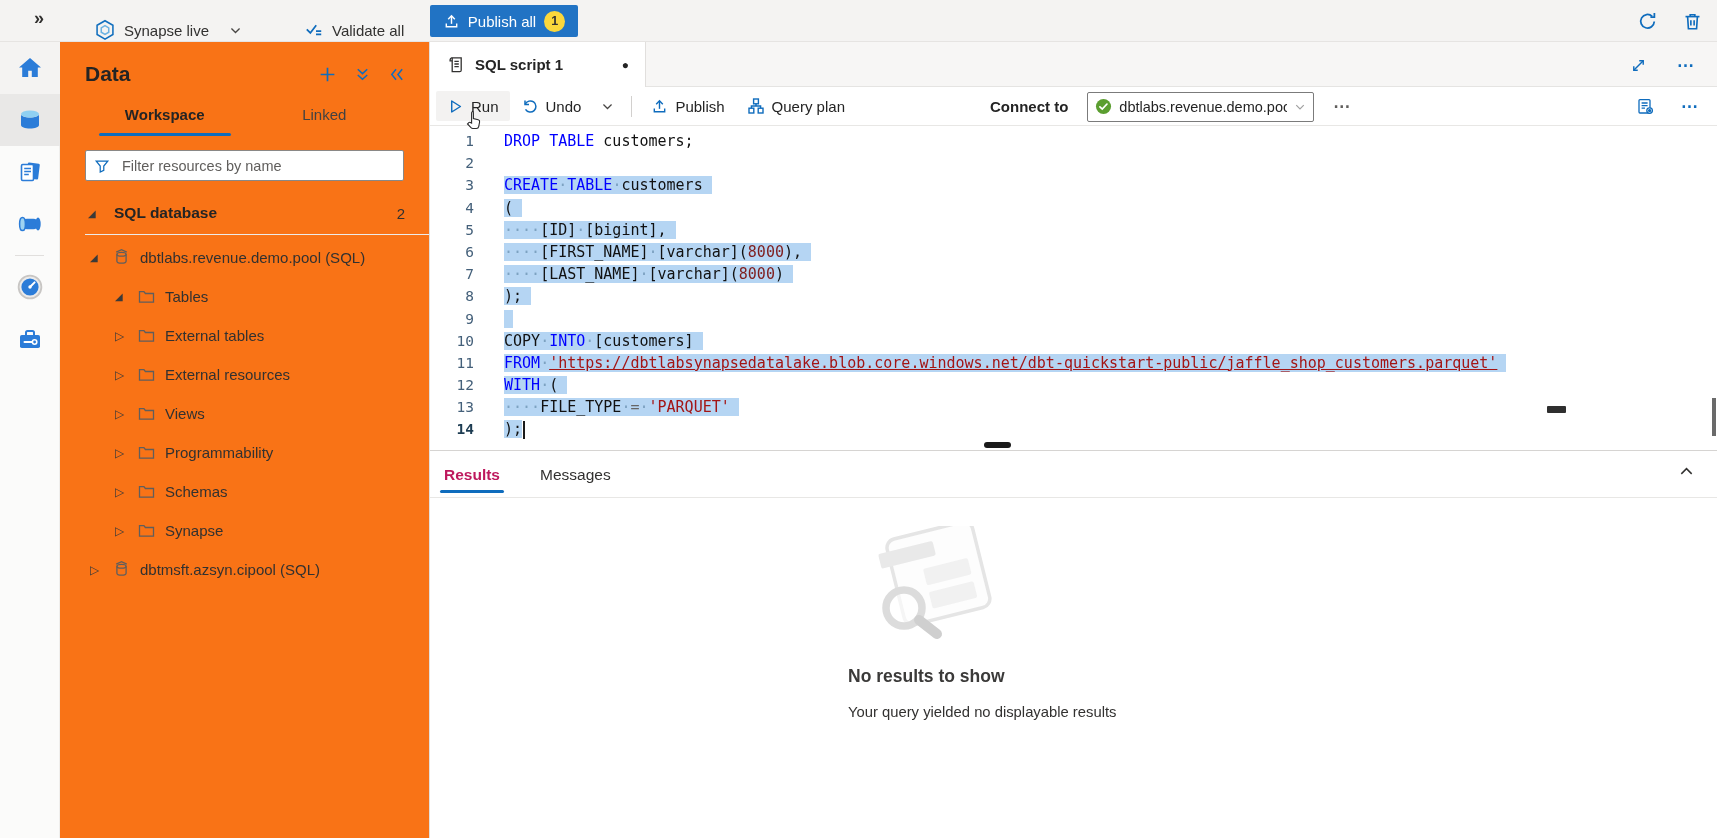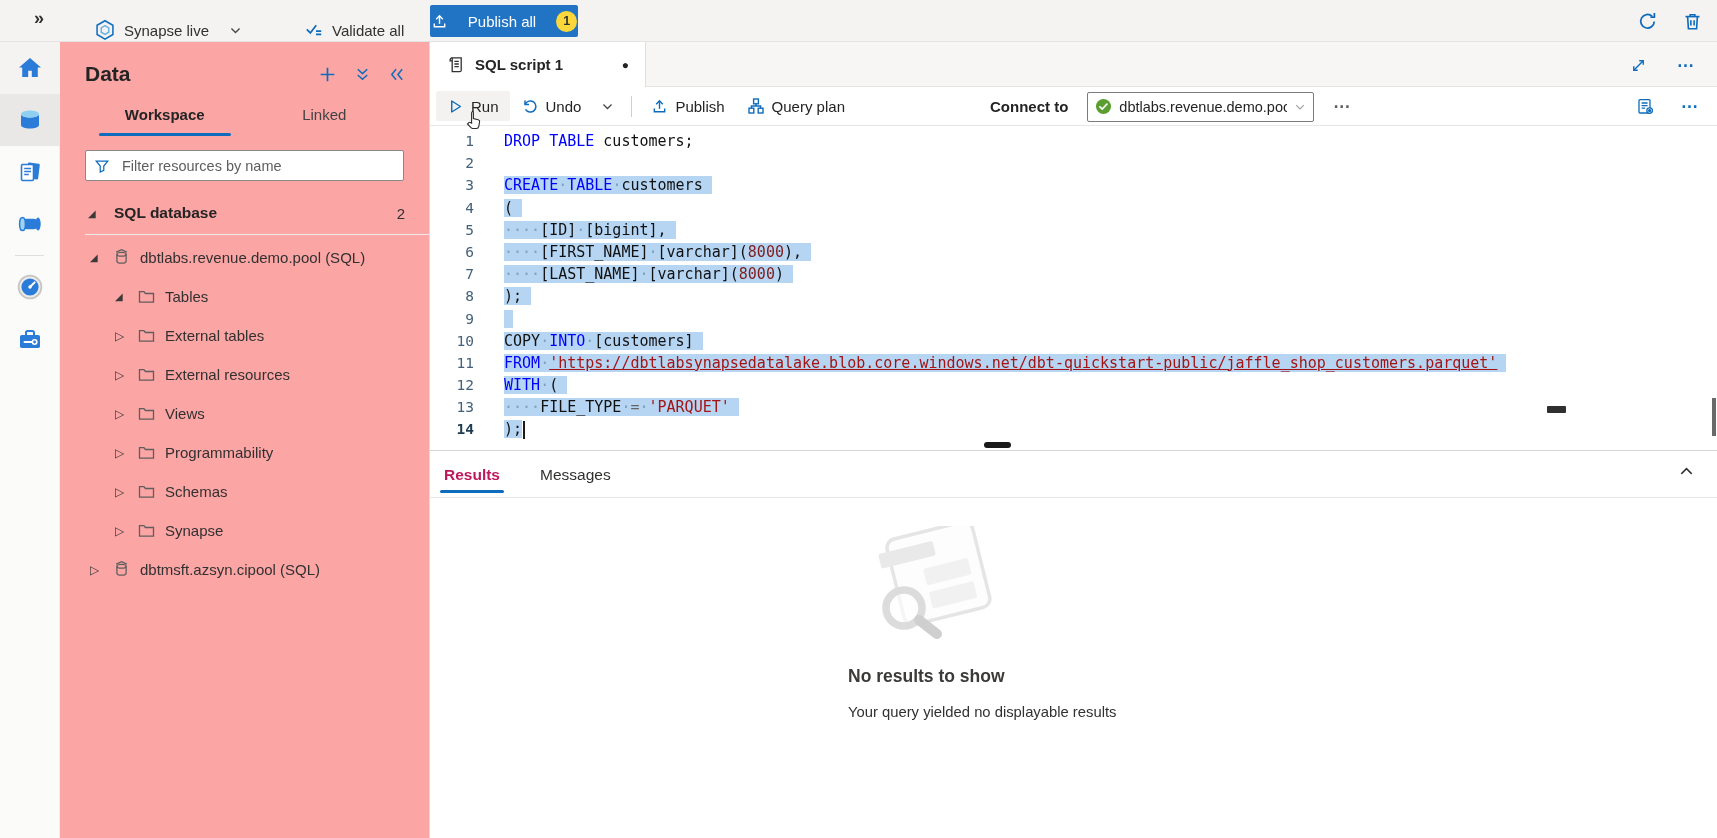--- a/index.html
+++ b/index.html
@@ -5,33 +5,33 @@
   *{margin:0;padding:0;box-sizing:border-box}
   body{font-family:"Liberation Sans",sans-serif;background:#fff}
   .app{position:relative;width:1717px;height:838px;background:#fff;overflow:hidden;color:#242424;font-size:15px}
 
   
   .topbar{position:absolute;left:0;top:0;width:100%;height:42px;background:#f4f3f2;border-bottom:1px solid #e6e4e2}
   .dblchev{position:absolute;left:34px;top:8px;font-size:18px;font-weight:700;color:#323130;cursor:pointer}
   .tb-group{position:absolute;top:0;height:60px;display:flex;align-items:center;gap:8px;color:#323130}
   .tb-synapse{left:94px}
   .tb-validate{left:304px}
-  .btn-publish{position:absolute;left:430px;top:5px;height:32px;width:148px;background:#2173c4;border:none;border-radius:2px;color:#fff;display:flex;align-items:center;justify-content:center;gap:20px;font-size:15px;font-family:inherit;cursor:pointer}
+  .btn-publish{position:absolute;left:430px;top:5px;height:32px;width:148px;background:#2173c4;border:none;border-radius:2px;color:#fff;display:flex;align-items:center;justify-content:center;gap:8px;font-size:15px;font-family:inherit;cursor:pointer}
   .badge{width:21px;height:21px;border-radius:50%;background:#fbd73b;color:#323130;font-size:12.5px;font-weight:700;display:flex;align-items:center;justify-content:center}
   .tb-right{position:absolute;right:14px;top:0;height:42px;display:flex;align-items:center;gap:24px}
 
   
   .rail{position:absolute;left:0;top:42px;width:60px;bottom:0;background:#fbfbfa;border-right:1px solid #efeeec}
   .rail-item{width:60px;height:52px;display:flex;align-items:center;justify-content:center;cursor:pointer}
   .rail-item.tile{background:#f4f3f2}
   .rail-item.selected{background:#e9e8e7}
   .rail-divider{height:1px;background:#e1dfdd;margin:5px 15px}
 
   
-  .datapanel{position:absolute;left:60px;top:42px;width:370px;bottom:0;background:#fca5a5;border-right:1px solid #e1dfdd}
+  .datapanel{position:absolute;left:60px;top:42px;width:370px;bottom:0;background:#f97316;border-right:1px solid #e1dfdd}
   .dp-header{display:flex;align-items:center;padding:20px 24px 0 25px}
   .dp-title{font-size:21px;font-weight:700;color:#242424}
   .dp-actions{margin-left:auto;display:flex;gap:17px;align-items:center}
   .dp-actions span{cursor:pointer;display:flex}
   .dp-tabs{display:flex;margin:12px 25px 0 25px}
   .dp-tab{flex:1;text-align:center;font-size:15px;padding:8px 0 13px;color:#424242;position:relative;cursor:pointer}
   .dp-tab.active{font-weight:700;color:#242424}
   .dp-tab.active::after{content:"";position:absolute;left:14px;right:14px;bottom:0;height:3px;background:#0f6cbd;border-radius:2px}
   .dp-filter{margin:14px 25px 0 25px;height:31px;border:1px solid #8a8886;border-radius:2px;display:flex;align-items:center;padding:0 8px;gap:12px;background:#fff}
   .dp-filter input{border:none;outline:none;flex:1;font-family:inherit;font-size:14.5px;color:#242424;background:transparent}

